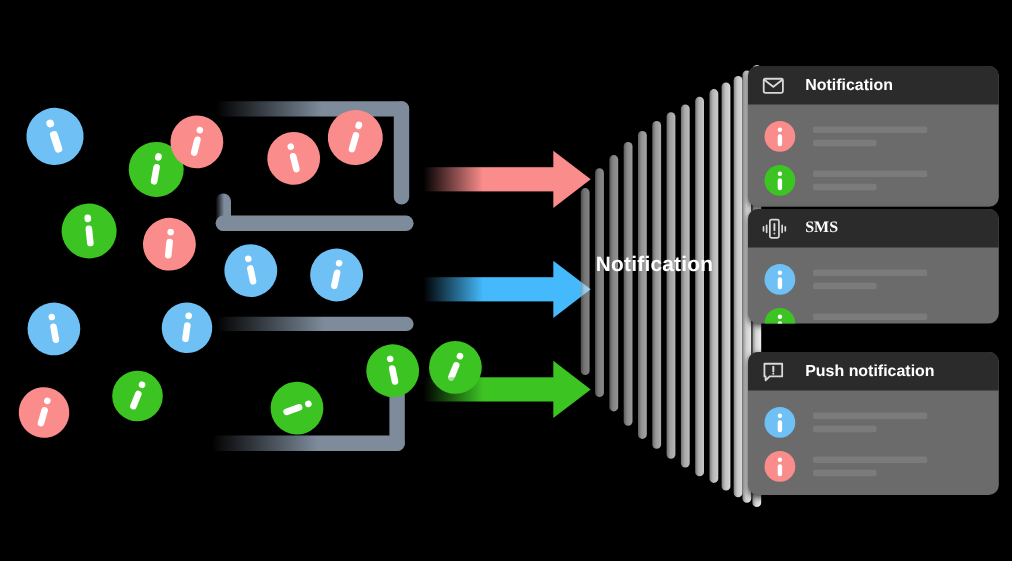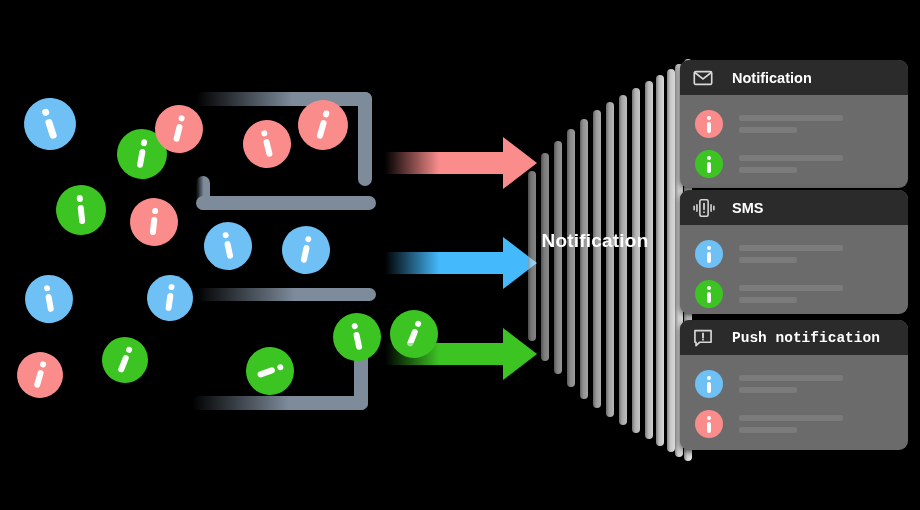--- a/index.html
+++ b/index.html
@@ -193,21 +193,21 @@
               <span class="pdot"></span>
               <span class="pstem"></span>
             </div>
             <div class="plines">
               <div class="pline l1"></div>
               <div class="pline l2"></div>
             </div>
           </div>
         </div>
       </div>
-      <div class="panel" style="top: 190px; height: 124px;">
+      <div class="panel" style="top: 190px; height: 104px; font-family: Liberation Serif, serif;">
         <div class="panel-head">
           <span class="hicon"><svg width="24" height="22" viewBox="0 0 26 24" fill="none" stroke="#d8d8d8" stroke-width="1.7">
               <rect x="8.5" y="3" width="9" height="18" rx="1.6"></rect>
               <path d="M13 7.2v6.2" stroke-width="1.9" stroke-linecap="round"></path>
               <circle cx="13" cy="16.6" r=".95" fill="#d8d8d8" stroke="none"></circle>
               <path d="M5.3 8.5v7M2.2 10v4M20.7 8.5v7M23.8 10v4" stroke-linecap="round"></path>
             </svg></span>
           <span class="panel-title">SMS</span>
         </div>
         <div class="panel-body">
@@ -226,21 +226,21 @@
               <span class="pdot"></span>
               <span class="pstem"></span>
             </div>
             <div class="plines">
               <div class="pline l1"></div>
               <div class="pline l2"></div>
             </div>
           </div>
         </div>
       </div>
-      <div class="panel" style="top: 320px; height: 130px; font-family: Liberation Mono, monospace;">
+      <div class="panel" style="top: 320px; height: 130px;">
         <div class="panel-head">
           <span class="hicon"><svg width="22" height="22" viewBox="0 0 24 24" fill="none" stroke="#d8d8d8" stroke-width="1.8">
               <path d="M3.2 4h17.6v12.6H8.5L4.4 20.4v-3.8H3.2z" stroke-linejoin="round"></path>
               <path d="M12 7v4.6" stroke-width="2" stroke-linecap="round"></path>
               <circle cx="12" cy="13.9" r="1" fill="#d8d8d8" stroke="none"></circle>
             </svg></span>
           <span class="panel-title">Push notification</span>
         </div>
         <div class="panel-body">
           <div class="prow">

